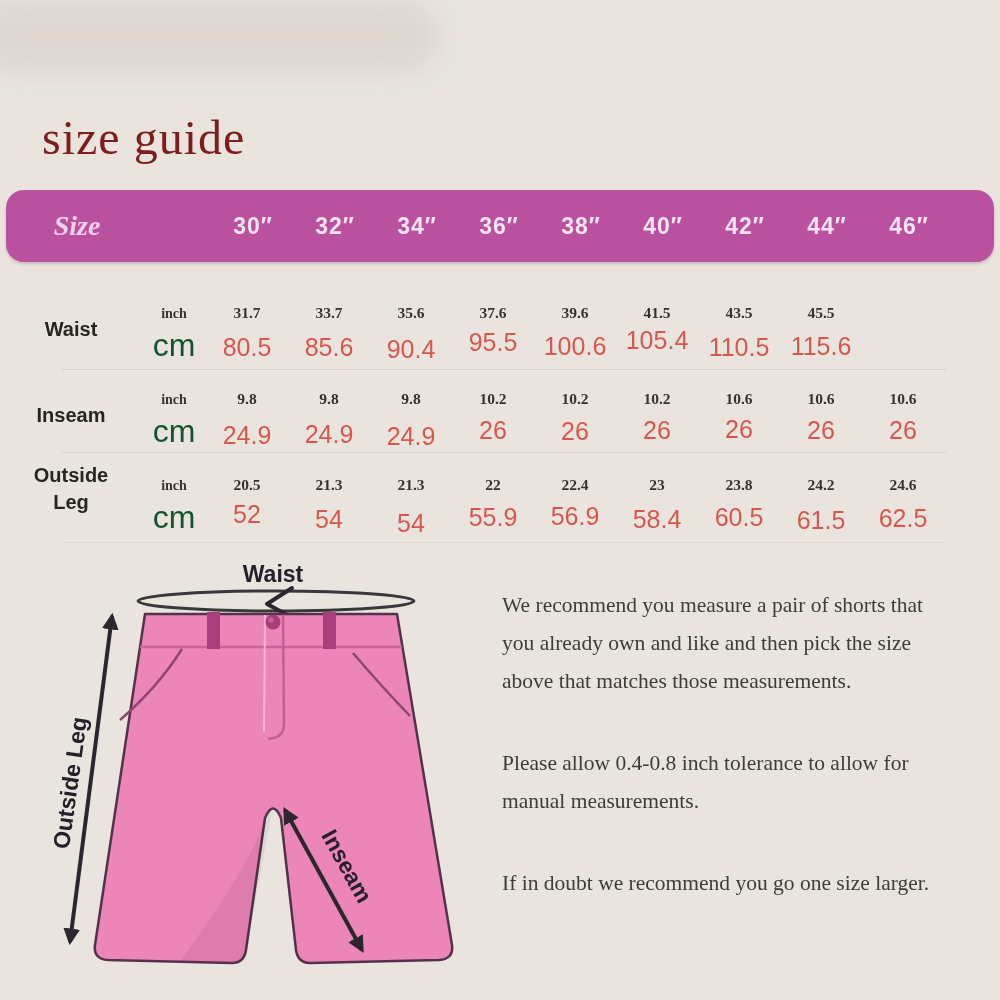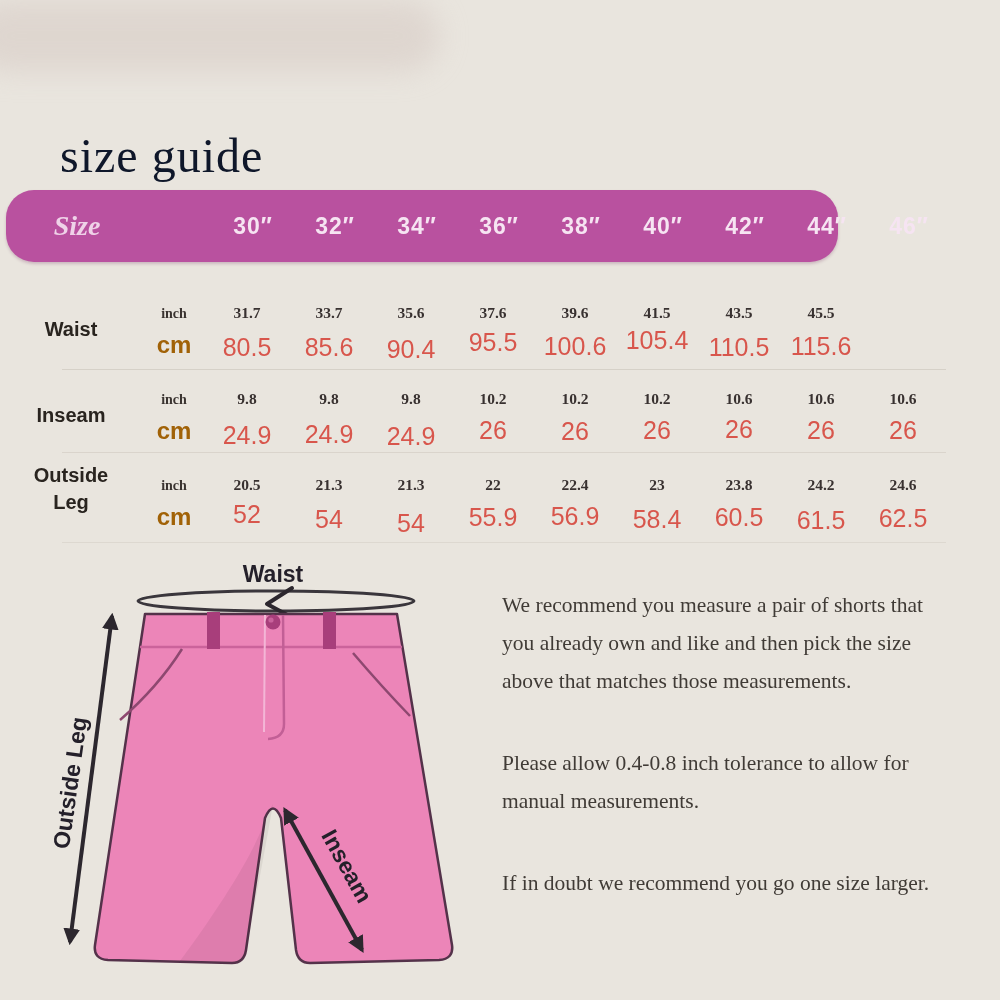--- a/index.html
+++ b/index.html
@@ -1,40 +1,40 @@
 <!DOCTYPE html>
 <html><head>
 <meta charset="utf-8">
 <style>
   html,body{margin:0;padding:0;}
   body{width:1000px;height:1000px;position:relative;background:#e9e5de;overflow:hidden;
        font-family:"Liberation Sans",sans-serif;}
   .blotch{position:absolute;left:-30px;top:0px;width:470px;height:72px;background:#d6cac4;
           opacity:.55;filter:blur(14px);border-radius:40px;}
-  .page-title{position:absolute;left:42px;top:110px;margin:18px;font-family:"Liberation Serif",serif;
-          font-weight:400;font-size:48px;color:#0f172a;letter-spacing:1px;}
+  .page-title{position:absolute;left:42px;top:110px;margin:0;font-family:"Liberation Serif",serif;
+          font-weight:400;font-size:48px;color:#7f1d1d;letter-spacing:1px;}
   
-  .header-bar{position:absolute;left:6px;top:190px;width:832px;height:72px;border-radius:28px;
+  .header-bar{position:absolute;left:6px;top:190px;width:988px;height:72px;border-radius:18px;
           background:#b9519f;box-shadow:0 2px 3px rgba(120,50,100,.25);}
   .hgrid{display:grid;grid-template-columns:142px 64px repeat(9,1fr);width:944px;height:100%;
           align-items:center;}
   .hcell.corner{font-family:"Liberation Serif",serif;font-style:italic;font-weight:700;
           font-size:28px;color:#efd2e8;text-align:center;}
   .hcell.size{text-align:center;font-weight:700;font-size:23px;color:#f6e4f2;letter-spacing:1px;}
   .mrow{position:absolute;left:0;width:944px;display:grid;
           grid-template-columns:142px 64px repeat(9,1fr);}
   .mrow-0{top:290px}.mrow-1{top:376px}.mrow-2{top:462px}
   .mlabel{display:flex;align-items:center;justify-content:center;text-align:center;
           font-weight:700;font-size:20px;color:#29241f;padding:0 14px;line-height:27px;}
   .mrow-2 .mlabel{position:relative;top:-12px;}
   .munit,.mcell{display:flex;flex-direction:column;align-items:center;}
   .line1{height:32px;display:flex;align-items:flex-end;}
   .line2{height:46px;display:flex;align-items:center;}
   .u-inch{font-family:"Liberation Serif",serif;font-weight:700;font-size:14px;color:#3a3330;}
-  .u-cm{font-size:24px;color:#a16207;font-weight:bold;}
+  .u-cm{font-size:32px;color:#14532d;}
   .v-inch{font-family:"Liberation Serif",serif;font-weight:700;font-size:15.5px;color:#383130;text-align:right;}
   .v-cm{font-size:25px;color:#d8564c;}
   .sep{position:absolute;left:62px;width:884px;height:1px;background:#d4cec5;}
   .sep-0{top:369px;opacity:.9}.sep-1{top:452px;opacity:.75}.sep-2{top:542px;opacity:.55}
   
   .notes{position:absolute;left:502px;top:586px;width:446px;}
   .notes p{font-family:"Liberation Serif",serif;font-size:21.5px;line-height:38px;
           color:#403b36;margin:0 0 44px 0;}
   
   .diagram{position:absolute;left:30px;top:552px;width:460px;height:445px;}

